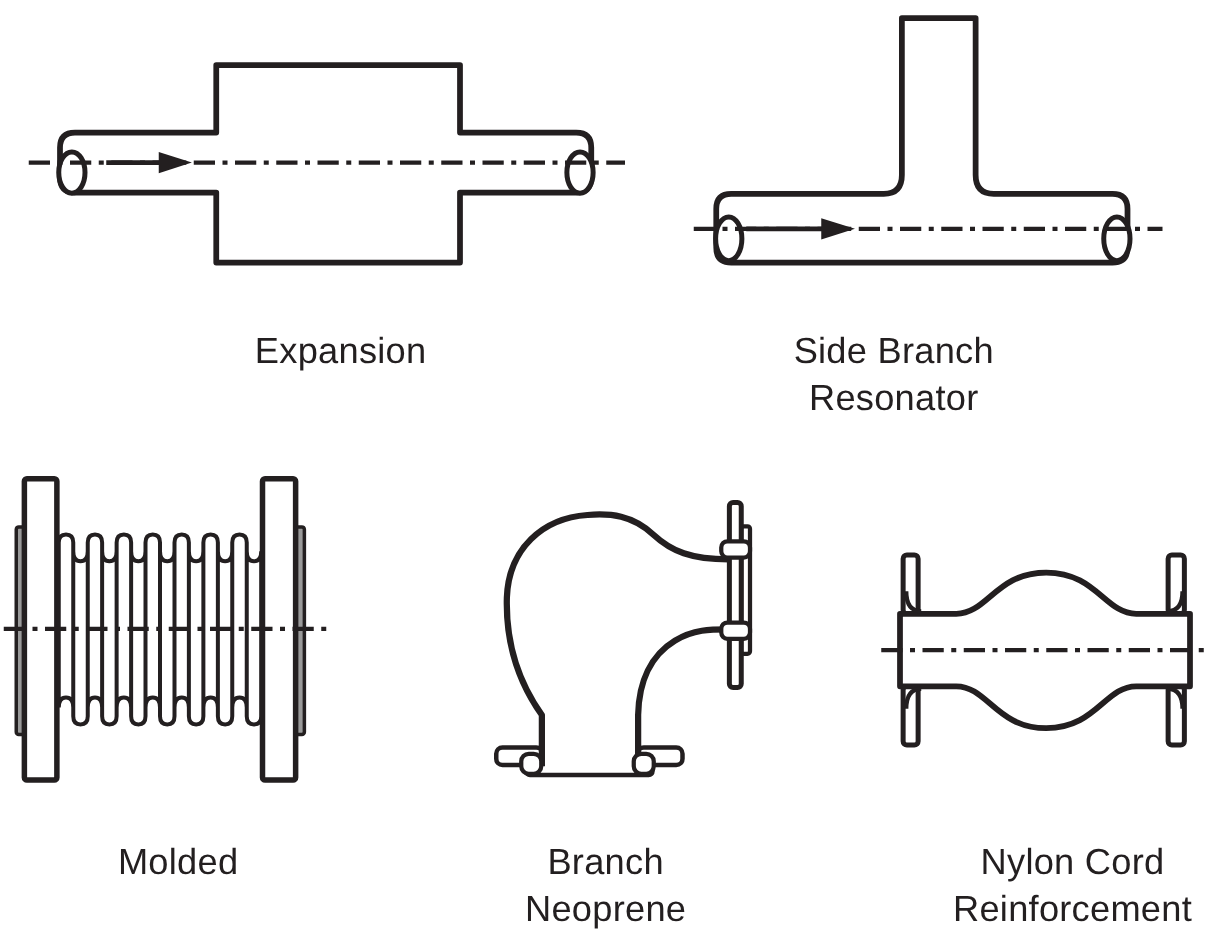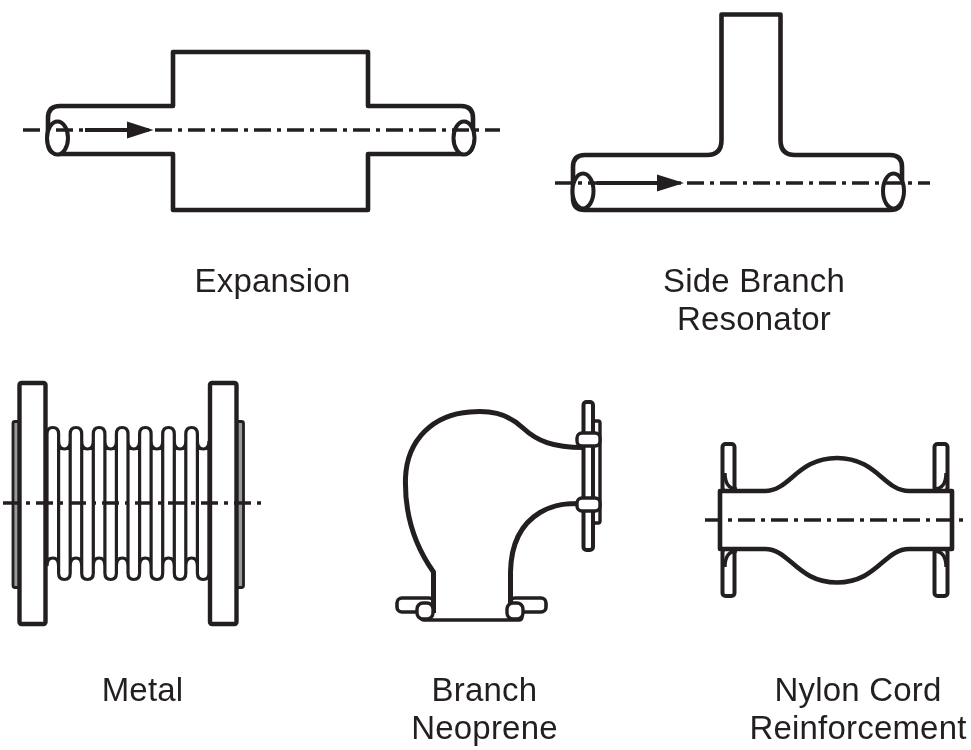--- a/index.html
+++ b/index.html
@@ -8,21 +8,21 @@
     width:971px;height:750px;
     background:#ffffff;
     font-family:"Liberation Sans", sans-serif;
     overflow:hidden;
   }
   .diagram-svg{position:absolute;left:0;top:0;}
   .caption{
     position:absolute;
     transform:translateX(-50%);
     text-align:center;
-    font-size:33px;
+    font-size:29px;
     line-height:38px;
     color:#231f20;
     white-space:nowrap;
     letter-spacing:0.2px;
   }
 </style>
 </head>
 <body>
 
 <div class="canvas">
@@ -87,27 +87,27 @@
       <path d="M 946,473 q 0,16 -12,16" stroke-width="3.4"></path>
       <path d="M 946,567 q 0,-16 -12,-16" stroke-width="3.4"></path>
       <path d="M 705,520 L 967,520" stroke-width="3.4" stroke-dasharray="17 6 4 6"></path>
     </g>
   </svg>
 
   <div class="caption" style="left:272.5px; top:262px;">
     <div>Expansion</div>
   </div>
 
-  <div class="caption" style="left:754px; top:262px;">
+  <div class="caption" style="left:715px; top:262px;">
     <div>Side Branch</div>
     <div>Resonator</div>
   </div>
 
   <div class="caption" style="left:142.5px; top:671px;">
-    <div>Metal</div>
+    <div>Molded</div>
   </div>
 
   <div class="caption" style="left:484.5px; top:671px;">
     <div>Branch</div>
     <div>Neoprene</div>
   </div>
 
   <div class="caption" style="left:858px; top:671px;">
     <div>Nylon Cord</div>
     <div>Reinforcement</div>

